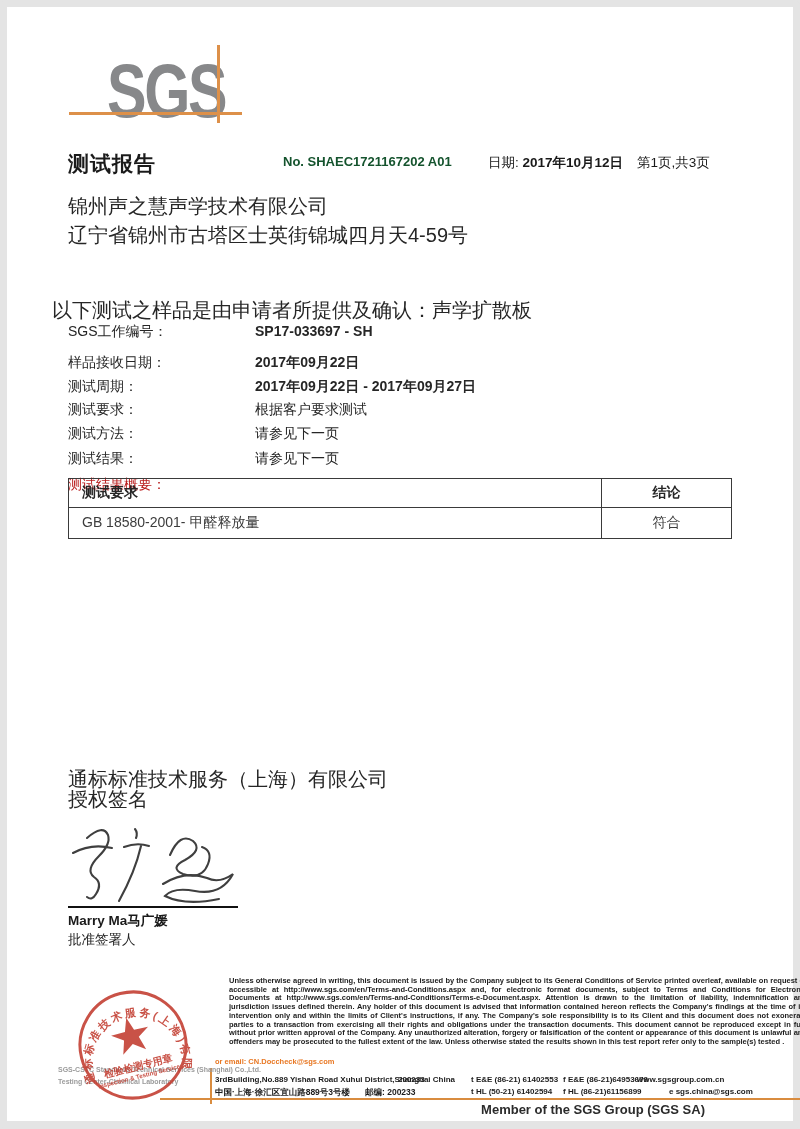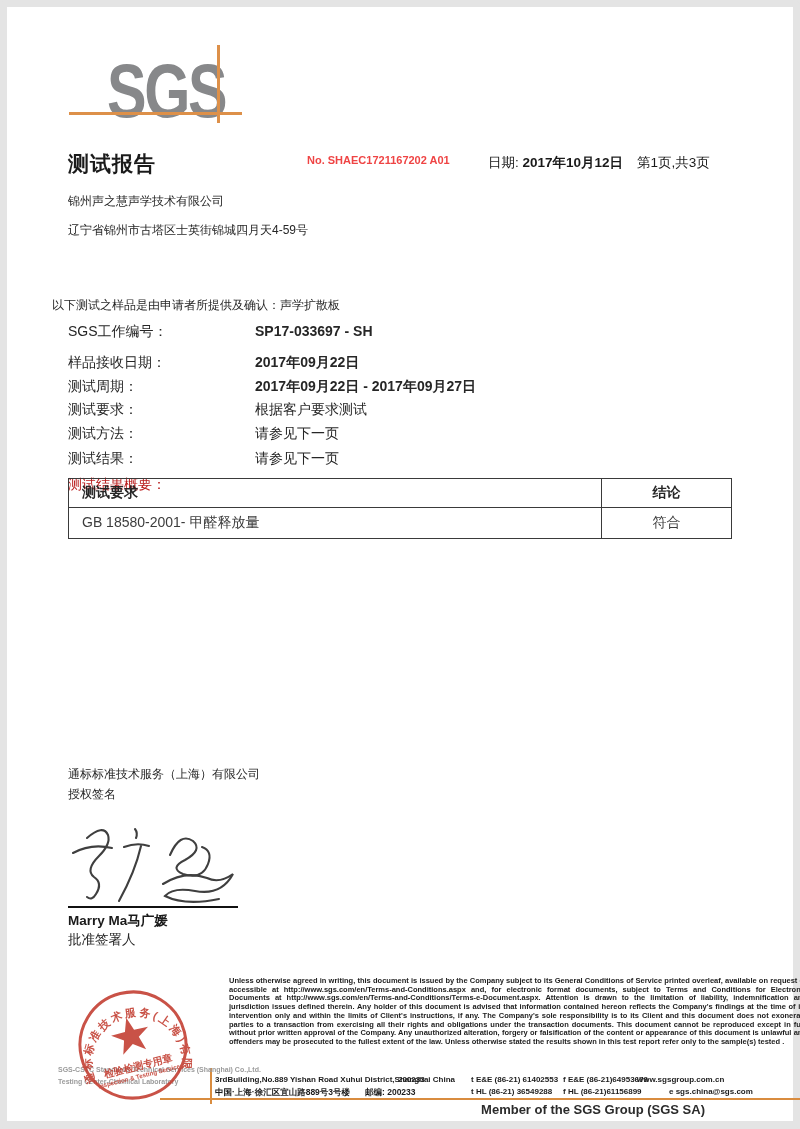--- a/index.html
+++ b/index.html
@@ -8,26 +8,26 @@
   #page{position:absolute;left:7px;top:7px;right:7px;bottom:8px;background:#ffffff;}
   .abs{position:absolute;}
   
   .sgs-logo{left:100px;top:46px;font-size:76px;font-weight:700;color:#87888a;
     letter-spacing:-3px;transform:scaleX(0.78);transform-origin:left top;line-height:1;
     font-family:"Liberation Sans","DejaVu Sans",sans-serif;}
   .logo-hline{left:62px;top:105px;width:173px;height:3px;background:#dd9049;}
   .logo-vline{left:210px;top:38px;width:3px;height:78px;background:#dd9049;}
   
   .doc-title{left:61px;top:143px;font-size:21px;font-weight:700;color:#1a1a1a;letter-spacing:1px;}
-  .doc-no{left:276px;top:147px;font-size:11px;font-weight:600;color:#ef4444;margin-left:24px;}
+  .doc-no{left:276px;top:147px;font-size:13px;font-weight:600;color:#14532d;}
   .doc-date{left:481px;top:147px;font-size:13.5px;color:#1a1a1a;}
   .doc-date b{font-weight:700;}
   .doc-pages{left:630px;top:147px;font-size:13.5px;color:#1a1a1a;}
   
-  .txt14{font-size:12px;color:#262626;}
+  .txt14{font-size:20px;color:#262626;}
   .company{left:61px;top:186px;}
   .addr{left:61px;top:215px;}
   .intro{left:45px;top:290px;}
   .frow-label{left:61px;font-size:14px;color:#262626;}
   .frow-value{left:248px;font-size:14px;color:#262626;}
   .v-bold{font-weight:700;}
   .summary-head{left:61px;top:452px;font-size:14px;color:#b91c1c;margin-top:17px;}
   
   .tbl{left:61px;top:471px;width:664px;border-collapse:collapse;}
   .tbl td{border:1px solid #3a3a3a;font-size:14px;color:#262626;}
@@ -136,30 +136,31 @@
         <text font-size="11" font-weight="bold" letter-spacing="1">
           <textPath href="#ringPath" startOffset="4" textLength="200">通标标准技术服务(上海)有限公司</textPath>
         </text>
         <polygon points="67,39 71.7,52.5 86,52.8 74.6,60.5 78.8,74.2 67,66 55.2,74.2 59.4,60.5 48,52.8 62.3,52.5"></polygon>
         <text x="67" y="92" text-anchor="middle" font-size="10" font-weight="bold">检验检测专用章</text>
         <text x="67" y="101" text-anchor="middle" font-size="6.2" font-weight="bold">Inspection &amp; Testing Services</text>
       </g>
     </svg>
 
     <div class="abs disclaimer">Unless otherwise agreed in writing, this document is issued by the Company subject to its General Conditions of Service printed overleaf, available on request or accessible at http://www.sgs.com/en/Terms-and-Conditions.aspx and, for electronic format documents, subject to Terms and Conditions for Electronic Documents at http://www.sgs.com/en/Terms-and-Conditions/Terms-e-Document.aspx. Attention is drawn to the limitation of liability, indemnification and jurisdiction issues defined therein. Any holder of this document is advised that information contained hereon reflects the Company's findings at the time of its intervention only and within the limits of Client's instructions, if any. The Company's sole responsibility is to its Client and this document does not exonerate parties to a transaction from exercising all their rights and obligations under the transaction documents. This document cannot be reproduced except in full, without prior written approval of the Company. Any unauthorized alteration, forgery or falsification of the content or appearance of this document is unlawful and offenders may be prosecuted to the fullest extent of the law. Unless otherwise stated the results shown in this test report refer only to the sample(s) tested .</div>
+    <div class="abs attention att2">or email: CN.Doccheck@sgs.com</div>
 
     <div class="abs addr-row" style="left:208px;top:1068px;">3rdBuilding,No.889 Yishan Road Xuhui District,Shanghai China</div>
     <div class="abs addr-row" style="left:391px;top:1068px;">200233</div>
     <div class="abs addr-row" style="left:464px;top:1068px;">t E&amp;E (86-21) 61402553</div>
     <div class="abs addr-row" style="left:556px;top:1068px;">f E&amp;E (86-21)64953679</div>
     <div class="abs addr-row" style="left:630px;top:1068px;">www.sgsgroup.com.cn</div>
 
     <div class="abs addr-row" style="left:208px;top:1080px;font-size:8.5px;">中国·上海·徐汇区宜山路889号3号楼</div>
     <div class="abs addr-row" style="left:358px;top:1080px;font-size:8.5px;">邮编: 200233</div>
-    <div class="abs addr-row" style="left:464px;top:1080px;">t HL (86-21) 36549288</div>
+    <div class="abs addr-row" style="left:464px;top:1080px;">t HL (50-21) 61402594</div>
     <div class="abs addr-row" style="left:556px;top:1080px;">f HL (86-21)61156899</div>
     <div class="abs addr-row" style="left:662px;top:1080px;">e  sgs.china@sgs.com</div>
 
     <div class="abs fo-vline"></div>
     <div class="abs fo-hline"></div>
     <div class="abs member">Member of the SGS Group (SGS SA)</div>
 
   </div>
 </div>
 

